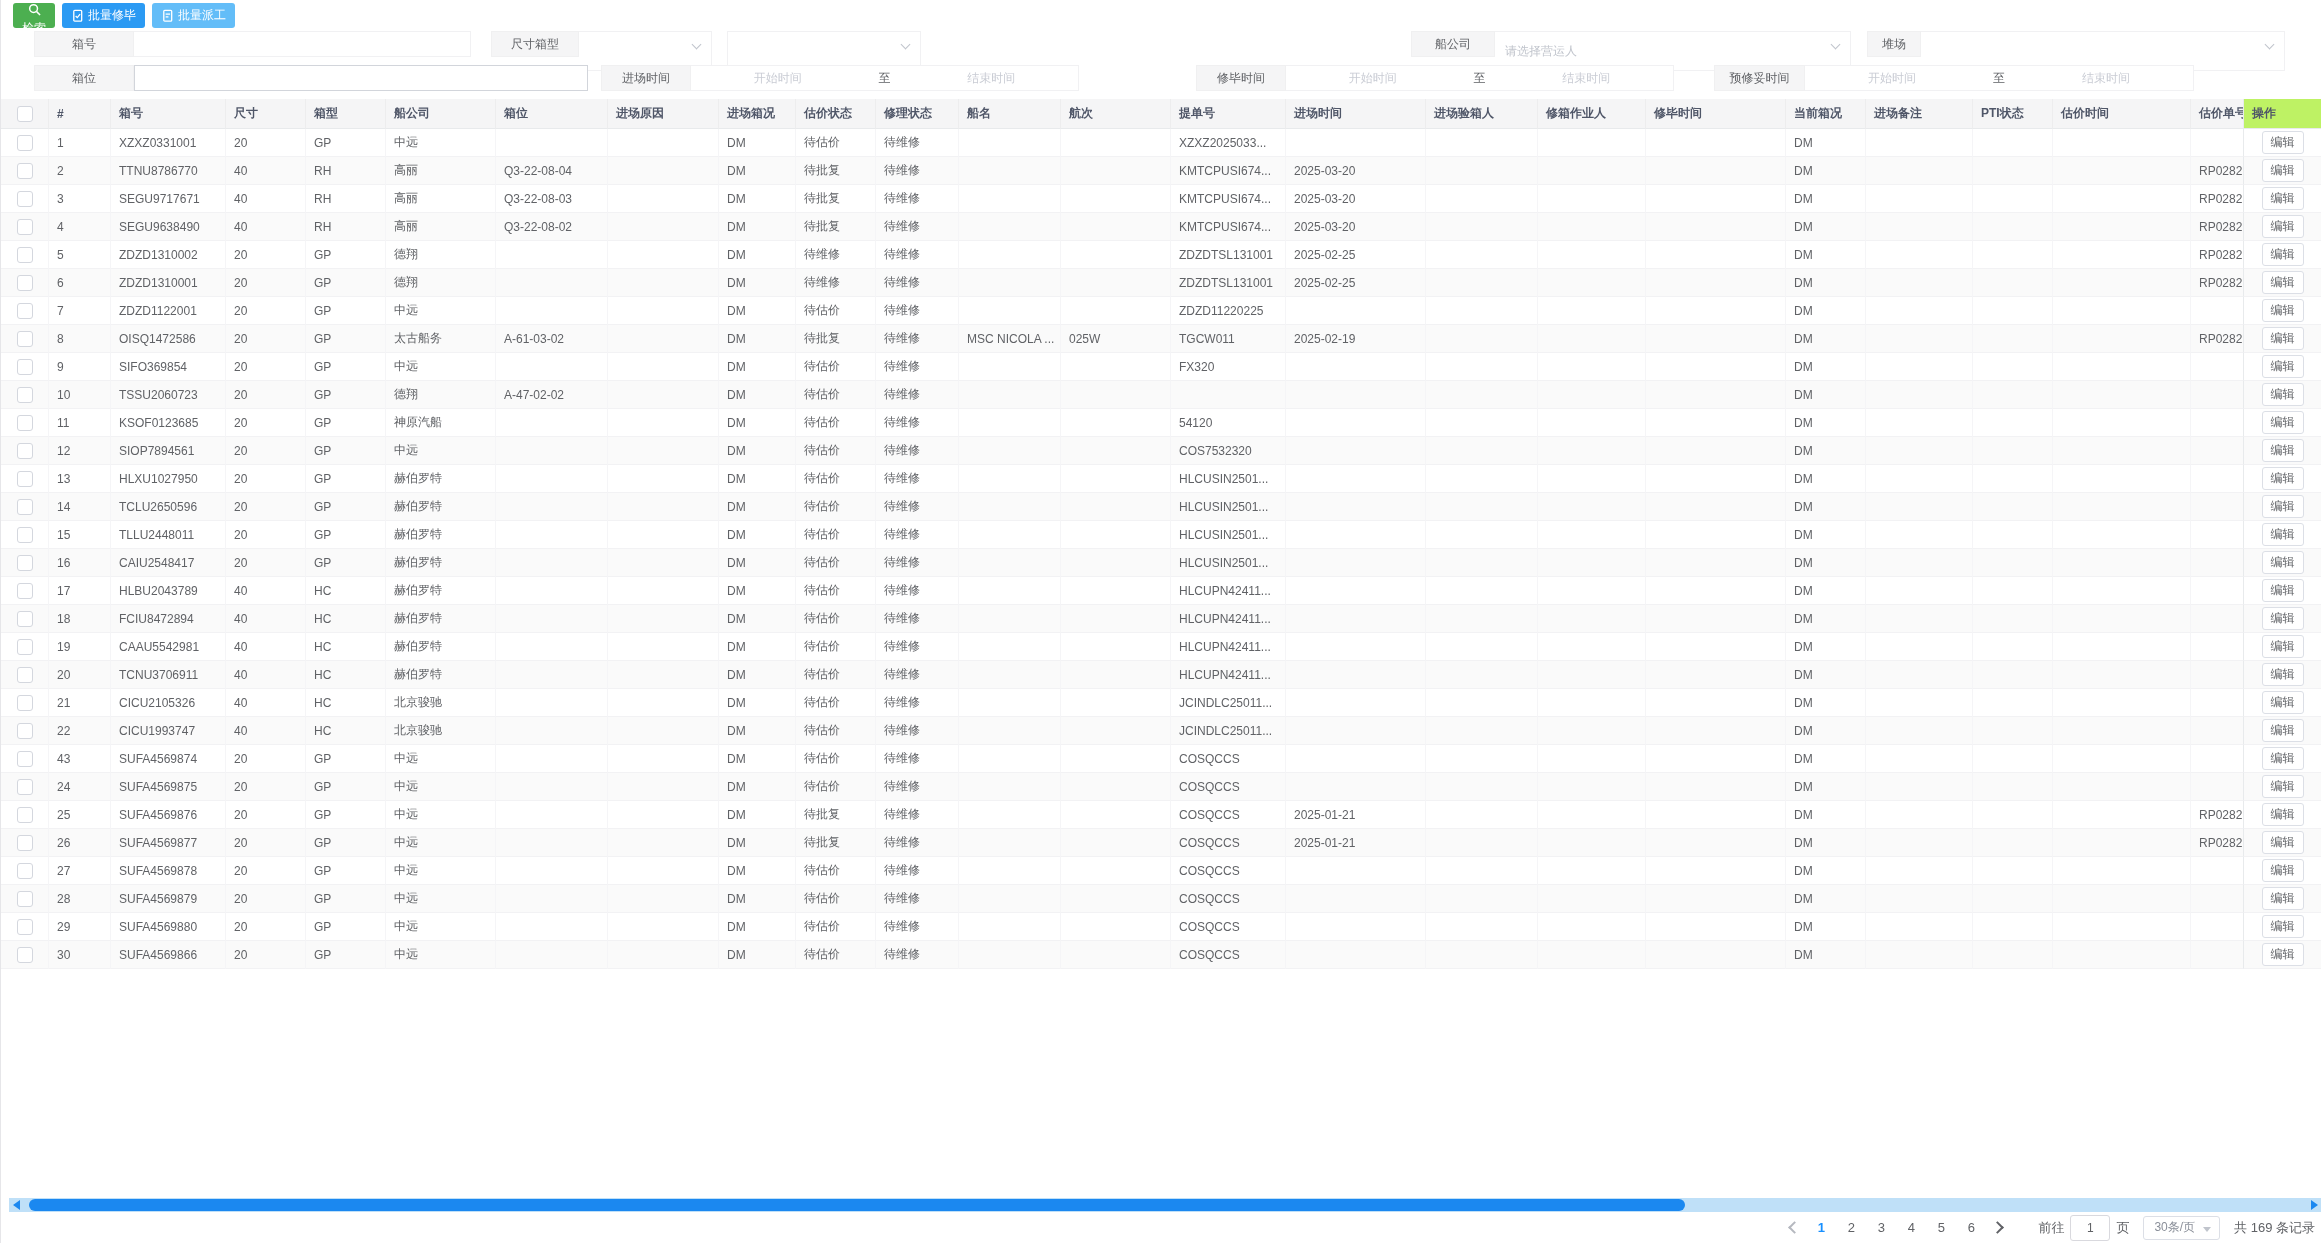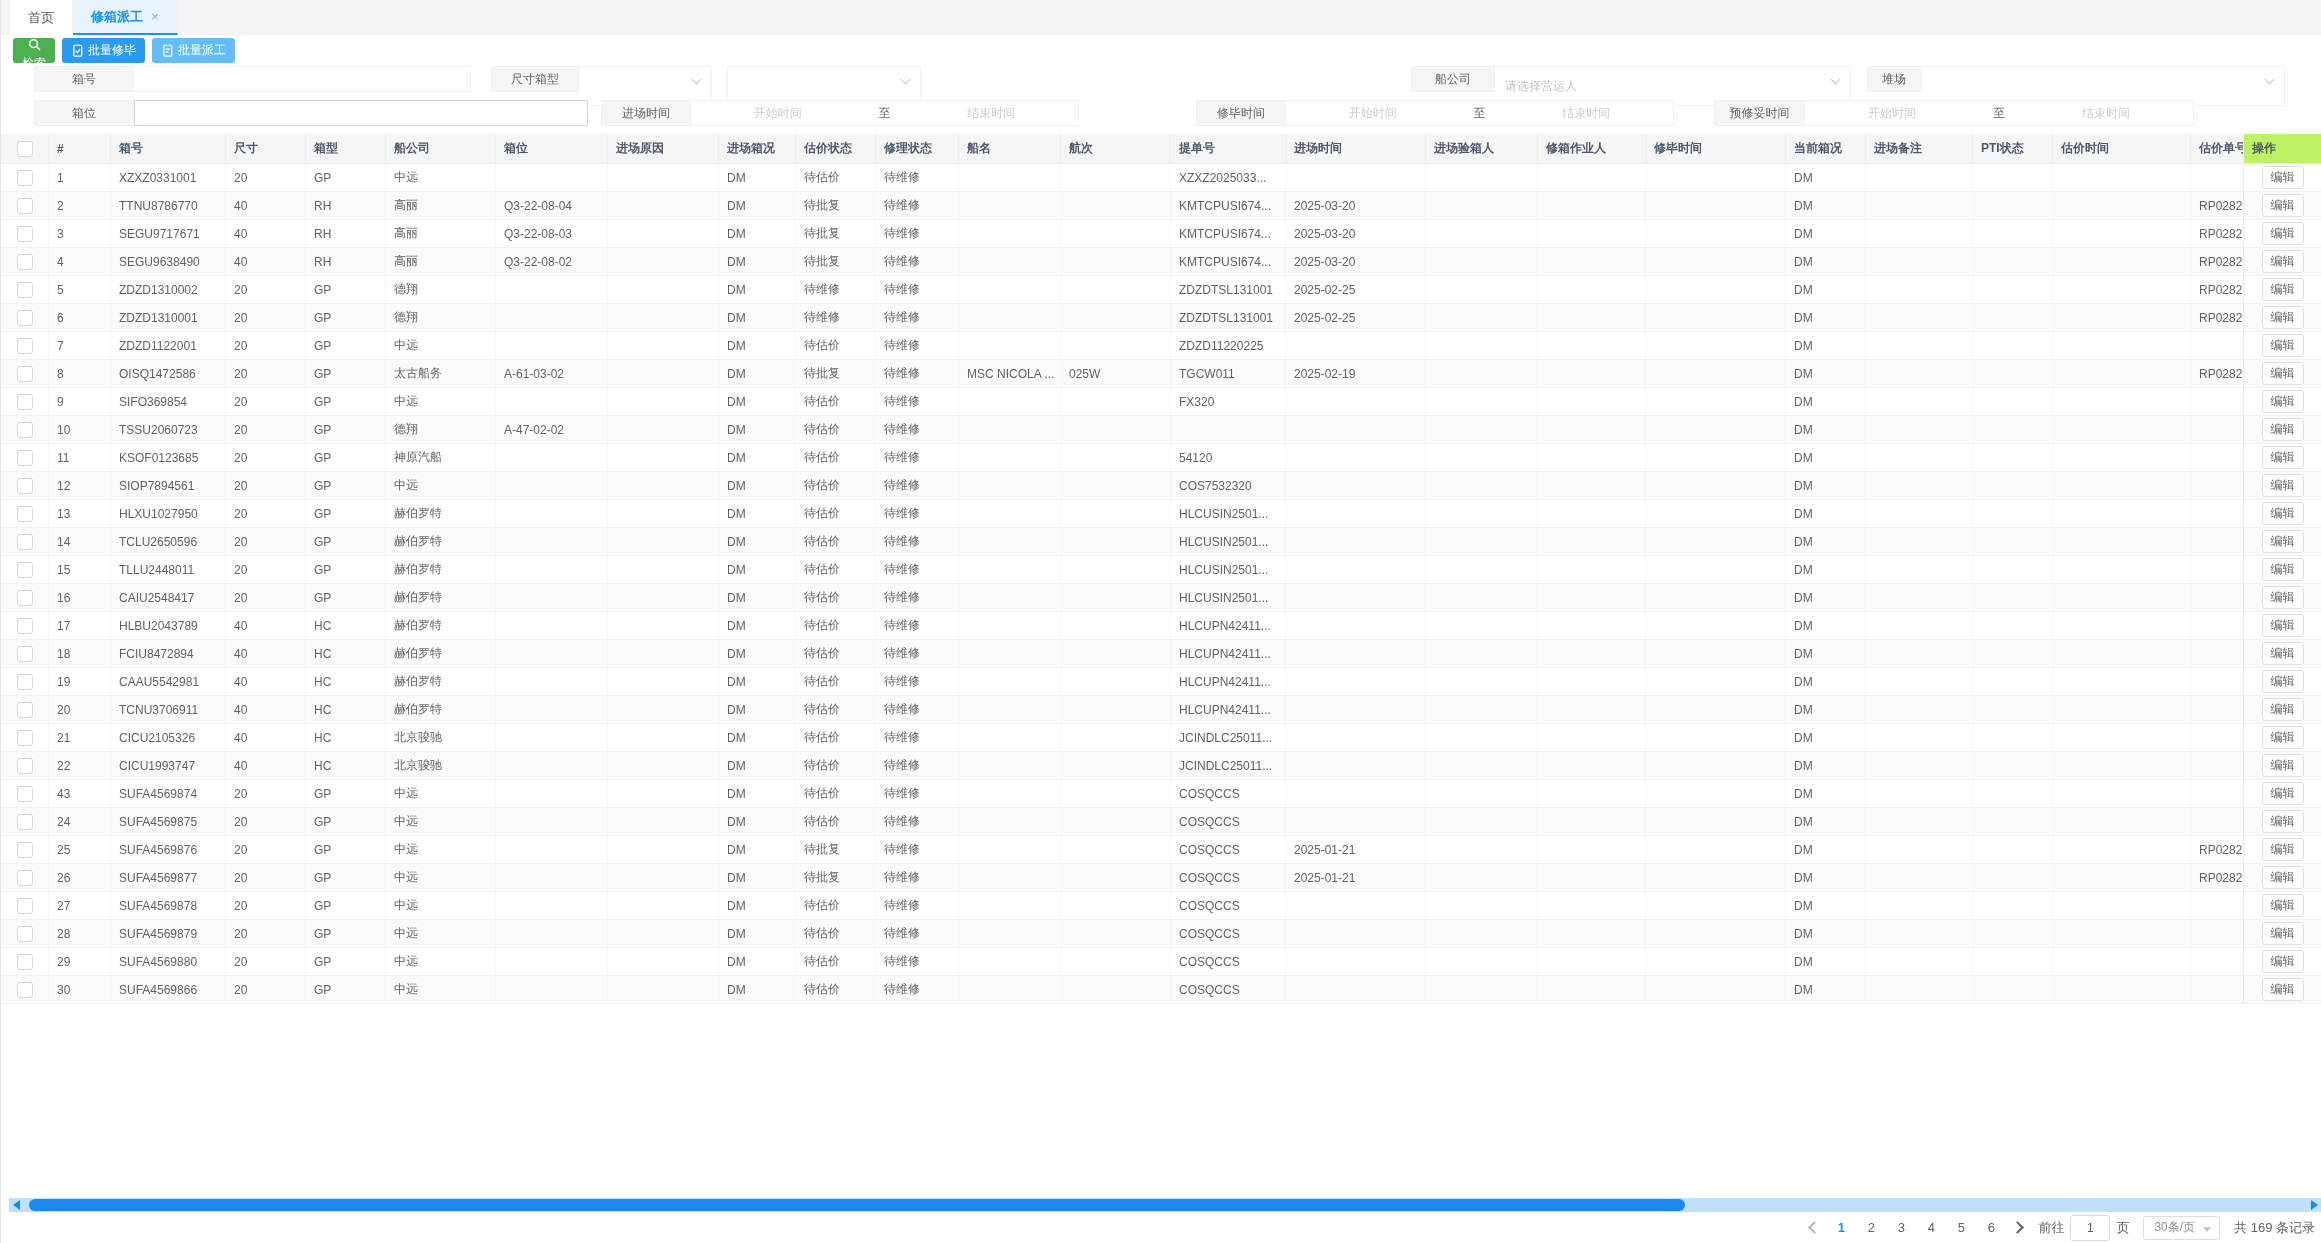--- a/index.html
+++ b/index.html
@@ -59,40 +59,31 @@
   .tri-r{position:absolute;right:3px;top:2px;width:0;height:0;border-top:5px solid transparent;border-bottom:5px solid transparent;border-left:7px solid #1b88f0;cursor:pointer;}
 
   
   .footer{position:absolute;left:0;right:0;bottom:0;height:31px;background:#fff;display:flex;align-items:center;justify-content:flex-end;padding-right:6px;font-size:13px;color:#606266;gap:6px;}
   .chv{width:7px;height:7px;transform:rotate(45deg);margin:0 6px;cursor:pointer;}
   .chv.prev{border-left:2px solid #b5b8bf;border-bottom:2px solid #b5b8bf;}
   .chv.next{transform:rotate(225deg);border-left:2px solid #606266;border-bottom:2px solid #606266;}
   .pages{display:flex;gap:10px;}
   .page{min-width:20px;text-align:center;cursor:pointer;color:#606266;}
   .page.cur{color:#1890ff;font-weight:bold;}
-  .goto-wrap{display:flex;align-items:center;gap:6px;margin-left:4px;justify-content:flex-end;}
+  .goto-wrap{display:flex;align-items:center;gap:6px;margin-left:24px;justify-content:flex-end;}
   .goto{width:34px;height:22px;border:1px solid #d9d9de;border-radius:3px;text-align:center;font-size:12px;color:#606266;outline:none;font-family:inherit;}
   .sizer{position:relative;height:24px;box-sizing:border-box;border:1px solid #dcdfe6;border-radius:3px;display:flex;align-items:center;padding:0 24px 0 10px;font-size:12px;color:#8a8f99;margin:0 8px;cursor:pointer;background:#fff;}
   .sizer .tri{position:absolute;right:8px;top:10px;width:0;height:0;border-left:4px solid transparent;border-right:4px solid transparent;border-top:5px solid #c0c4cc;}
   .total{white-space:nowrap;}
 </style>
 </head>
 <body>
 
 <div class="app">
 
-  <div class="tabbar">
-    <div class="wtab">
-      <span>首页</span>
-    </div>
-    <div class="wtab active">
-      <span>修箱派工</span>
-      <span class="close">×</span>
-    </div>
-  </div>
 
   <div class="toolbar">
     <button class="btn search">
       <span>
           <svg width="13" height="13" viewBox="0 0 14 14" fill="none" stroke="#fff" stroke-width="1.6">
             <circle cx="6" cy="6" r="4.2"></circle>
             <line x1="9.3" y1="9.3" x2="13" y2="13"></line>
           </svg>
         </span>
       <span>检索</span>

